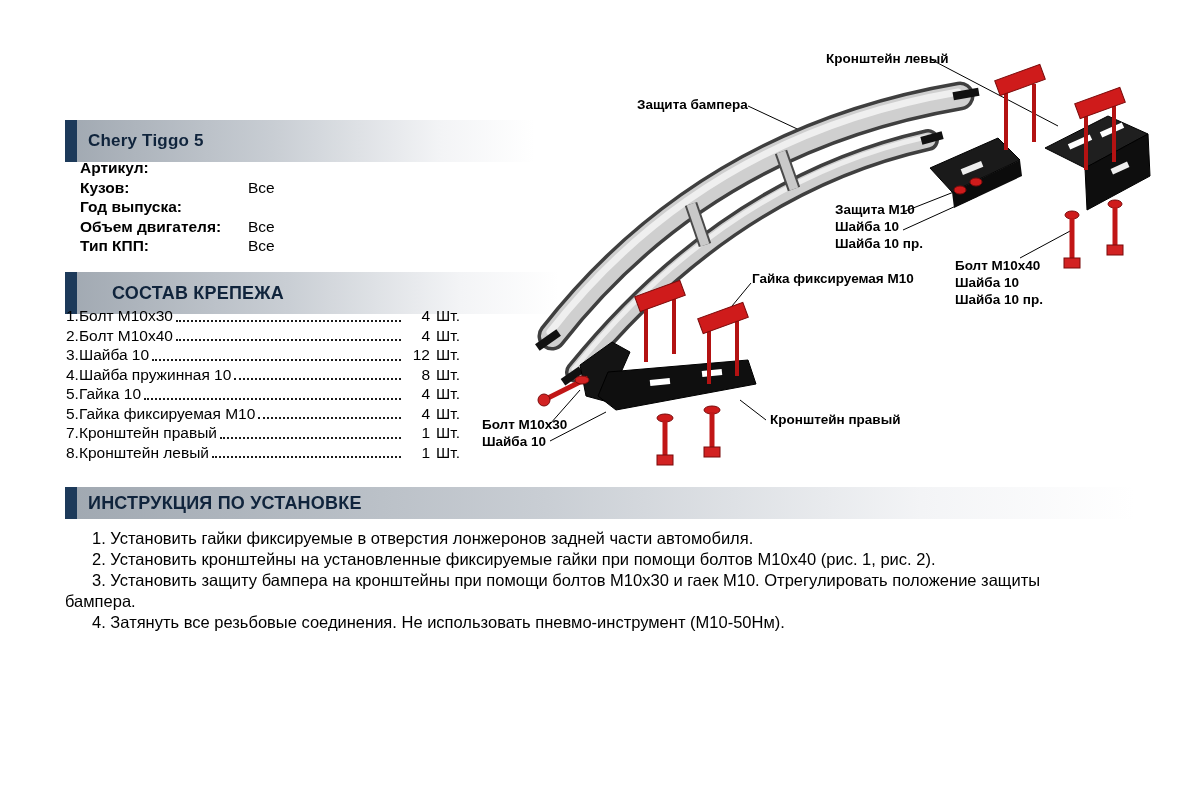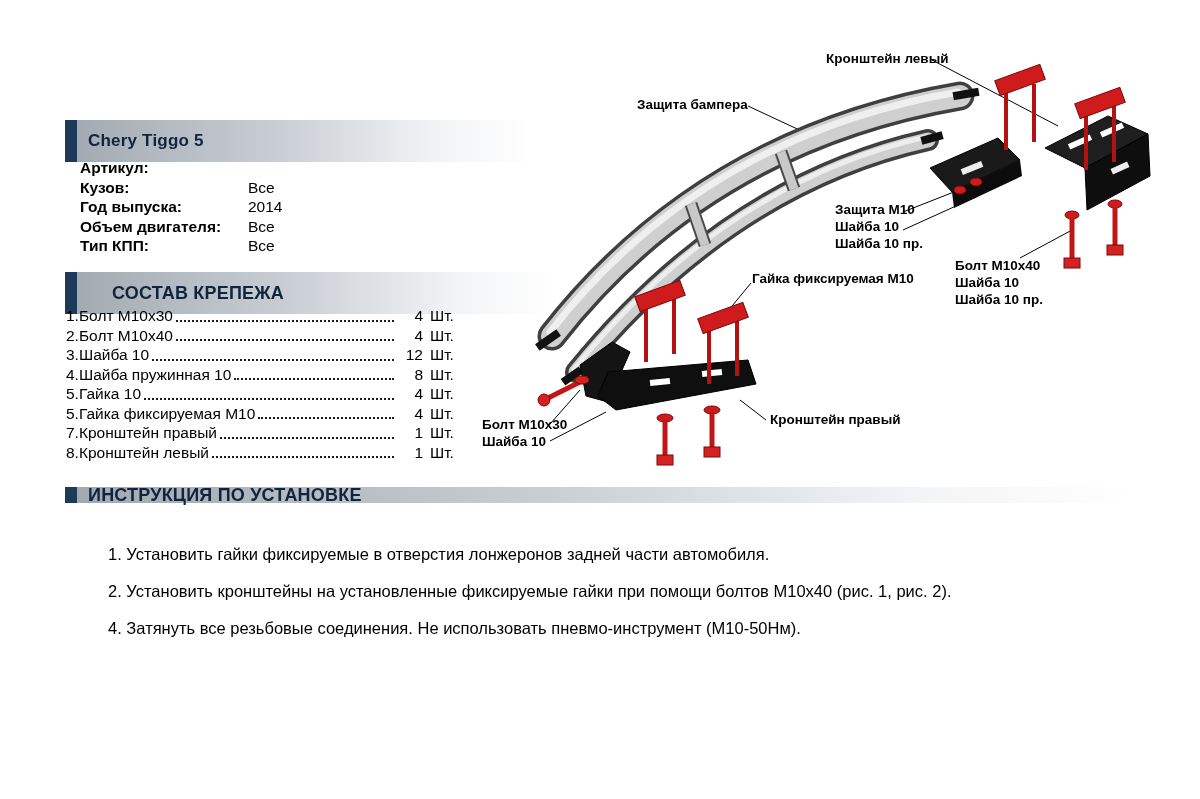--- a/index.html
+++ b/index.html
@@ -17,40 +17,40 @@
     position:absolute; left:0; top:0; width:12px; height:100%;
     background:#1d3a5a;
   }
   .bar-text {
     margin-left:23px; font-weight:bold; color:#10243c; letter-spacing:0.2px;
   }
   .bar-model   { left:65px; top:120px; width:470px; }
   .bar-model .bar-text { font-size:17px; }
   .bar-fasteners { left:65px; top:272px; width:470px;padding-left:24px; }
   .bar-fasteners .bar-text { font-size:18px; }
-  .bar-instructions { left:65px; top:487px; width:1070px; height:16px; }
+  .bar-instructions { left:65px; top:487px; width:1070px; height:32px; }
   .bar-instructions .bar-text { font-size:18px; }
 
   
   .specs { position:absolute; left:80px; top:158px; width:460px; font-size:15.5px; }
   .spec-row { display:flex; line-height:19.5px; }
   .spec-label { font-weight:bold; width:168px; flex:0 0 168px; }
   .spec-value { flex:1; }
 
   
   .parts { position:absolute; left:66px; top:306px; width:400px; font-size:15.5px; }
   .part-row { display:flex; align-items:flex-end; line-height:19.5px; }
   .part-name { white-space:nowrap; }
   .part-leader { flex:1 1 auto; min-width:12px; border-bottom:2px dotted #1a1a1a; margin:0 3px 4px 3px; }
   .part-qty { flex:0 0 26px; text-align:right; }
-  .part-unit { flex:0 0 36px; margin-left:7px; }
+  .part-unit { flex:0 0 36px; margin-left:0;text-align:center; }
 
   
   .steps { position:absolute; left:65px; top:528px; width:1015px; font-size:16.5px; line-height:21px; }
-  .step { margin:16px; text-indent:27px; }
+  .step { margin:0; text-indent:27px; }
 
   
   .dlabel { position:absolute; font-size:13.5px; font-weight:bold; white-space:nowrap; line-height:17px; }
   .diagram-svg { position:absolute; left:460px; top:0; }
 </style>
 </head>
 <body>
 
 <div class="page">
 
@@ -62,21 +62,20 @@
   <div class="specs">
     <div class="spec-row">
       <span class="spec-label">Артикул:</span>
     </div>
     <div class="spec-row">
       <span class="spec-label">Кузов:</span>
       <span class="spec-value">Все</span>
     </div>
     <div class="spec-row">
       <span class="spec-label">Год выпуска:</span>
-      <span class="spec-value">2014</span>
     </div>
     <div class="spec-row">
       <span class="spec-label">Объем двигателя:</span>
       <span class="spec-value">Все</span>
     </div>
     <div class="spec-row">
       <span class="spec-label">Тип КПП:</span>
       <span class="spec-value">Все</span>
     </div>
   </div>
@@ -284,16 +283,17 @@
   <div class="dlabel" style="left:770px;top:411px">Кронштейн правый</div>
 
   <div class="bar bar-instructions">
     <span class="bar-accent"></span>
     <span class="bar-text">ИНСТРУКЦИЯ ПО УСТАНОВКЕ</span>
   </div>
 
   <div class="steps">
     <p class="step">1. Установить гайки фиксируемые в отверстия лонжеронов задней части автомобиля.</p>
     <p class="step">2. Установить кронштейны на установленные фиксируемые гайки при помощи болтов М10х40 (рис. 1, рис. 2).</p>
+    <p class="step">3. Установить защиту бампера на кронштейны при помощи болтов М10х30 и гаек М10. Отрегулировать положение защиты бампера.</p>
     <p class="step">4. Затянуть все резьбовые соединения. Не использовать пневмо-инструмент (М10-50Нм).</p>
   </div>
 
 </div>
 
 </body></html>

